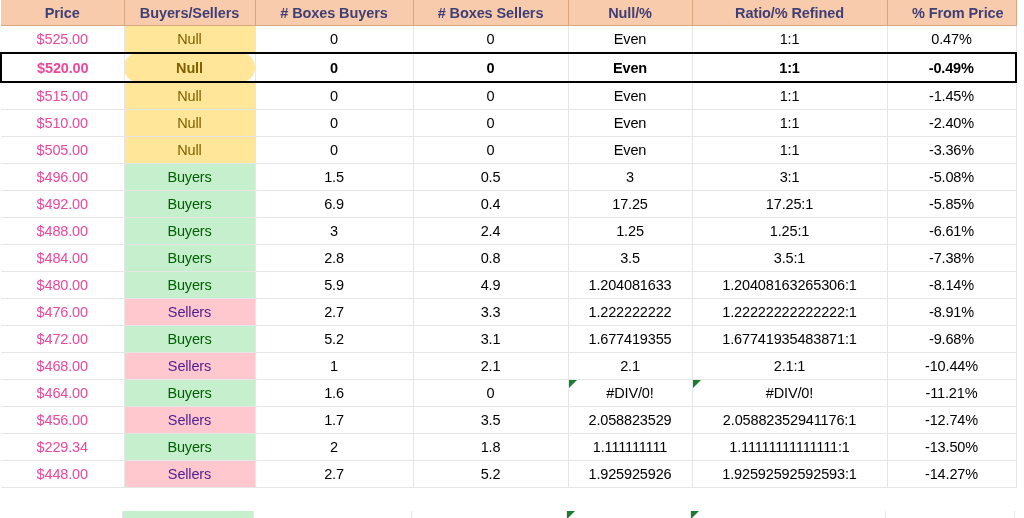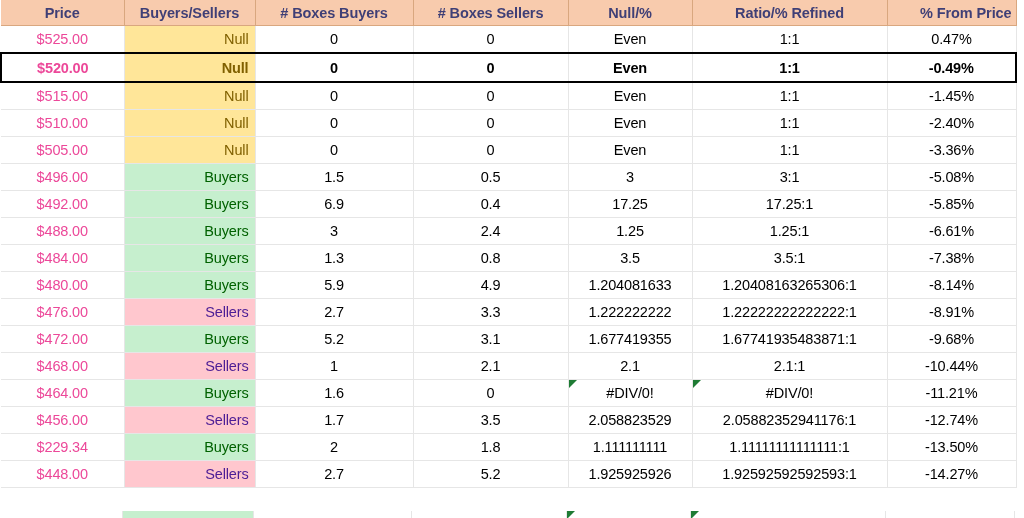--- a/index.html
+++ b/index.html
@@ -22,21 +22,21 @@
   table.grid col.c-price{width:123px;}
   table.grid col.c-bs{width:131px;}
   table.grid col.c-bb{width:158px;}
   table.grid col.c-bsel{width:155px;}
   table.grid col.c-ratio{width:124px;}
   table.grid col.c-rref{width:195px;}
   table.grid col.c-pct{width:129px;}
 
   thead th{
     height:25px;
-    padding:0 4px;
+    padding:0 12px;
     background:#f8cbad;
     color:#3f3f76;
     font-size:14.5px;
     font-weight:bold;
     text-align:center;
     vertical-align:middle;
     border-right:1px solid #d9a77f;
     border-bottom:1px solid #d9a77f;
     white-space:nowrap;
     overflow:hidden;
@@ -53,27 +53,27 @@
     vertical-align:middle;
     border-right:1px solid #e6e6e6;
     border-bottom:1px solid #e6e6e6;
     white-space:nowrap;
     overflow:hidden;
     position:relative;
     background:#ffffff;
     letter-spacing:-0.15px;
   }
   tbody td.price{color:#ec4899;}
-  tbody td.tag{font-weight:normal;text-align:right;}
+  tbody td.tag{font-weight:normal;}
   tbody td.null-c{background:#ffe699;color:#806000;}
   tbody td.buy-c{background:#c6efce;color:#006100;}
   tbody td.sell-c{background:#ffc7ce;color:#4c1d95;}
 
   
-  tr.hl td{font-weight:bold;height:27px;}
+  tr.hl td{font-weight:bold;height:27px;border-radius:14px;}
   tr.hl td{
     border-top:2.5px solid #000000;
     border-bottom:2.5px solid #000000;
   }
   tr.hl td:first-child{border-left:2.5px solid #000000;}
   tr.hl td:last-child{border-right:2.5px solid #000000;}
 
   
   span.cmark{
     position:absolute;
@@ -204,21 +204,21 @@
           <td class="tag buy-c">Buyers</td>
           <td>3</td>
           <td>2.4</td>
           <td>1.25</td>
           <td>1.25:1</td>
           <td>-6.61%</td>
         </tr>
         <tr>
           <td class="price">$484.00</td>
           <td class="tag buy-c">Buyers</td>
-          <td>1.3</td>
+          <td>2.8</td>
           <td>0.8</td>
           <td>3.5</td>
           <td>3.5:1</td>
           <td>-7.38%</td>
         </tr>
         <tr>
           <td class="price">$480.00</td>
           <td class="tag buy-c">Buyers</td>
           <td>5.9</td>
           <td>4.9</td>

